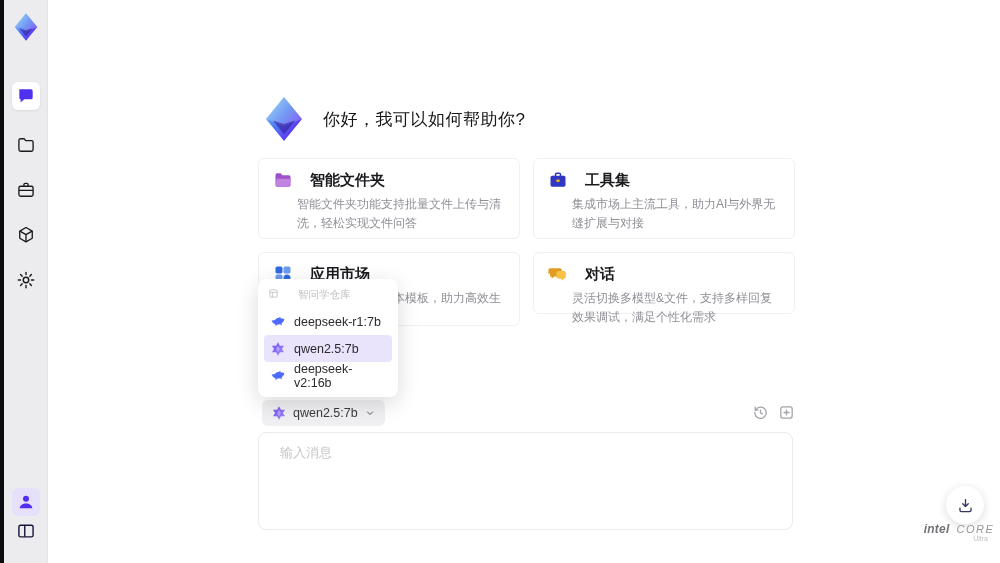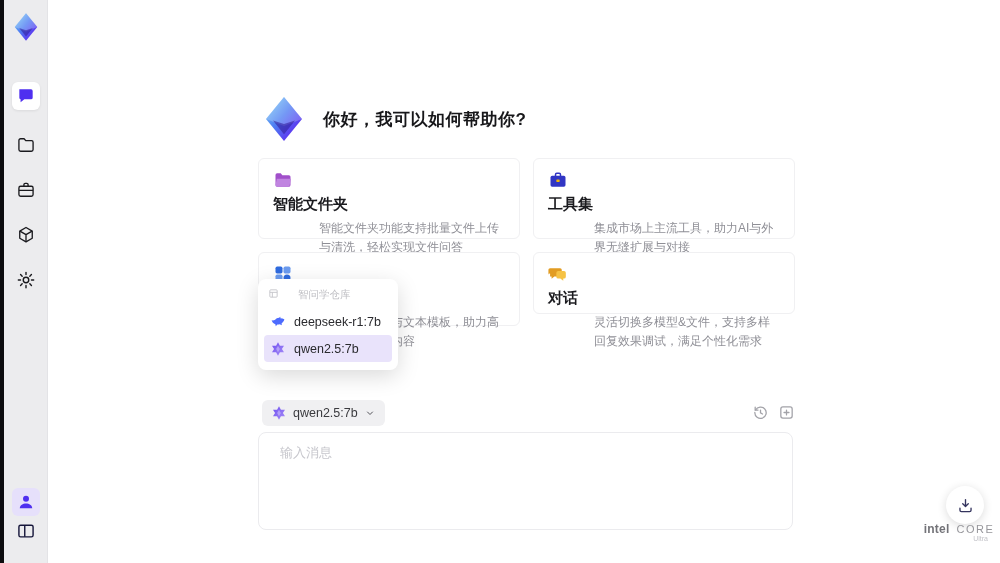--- a/index.html
+++ b/index.html
@@ -12,28 +12,28 @@
   .sidebar { position:absolute; left:4px; top:0; width:44px; height:563px; background:#ececee; border-right:1px solid #e3e3e6; }
   .side-logo { position:absolute; left:7px; top:12px; width:30px; height:30px; }
   .side-btn { position:absolute; left:8px; width:28px; height:28px; display:flex; align-items:center; justify-content:center; border-radius:6px; cursor:pointer; }
   .side-btn svg { width:20px; height:20px; }
   .side-btn.active { background:#ffffff; box-shadow:0 1px 3px rgba(0,0,0,.08); }
   .side-btn.user-btn { background:#e6e0fb; }
 
   
   .greeting { position:absolute; left:260px; top:95px; display:flex; align-items:center; gap:15px; }
   .greeting svg.big-logo { width:48px; height:48px; }
-  .greeting-title { font-size:17px; font-weight:700; color:#17171a; letter-spacing:.5px; }
+  .greeting-title { font-size:17px; font-weight:400; color:#17171a; letter-spacing:.5px; }
 
   
   .card { position:absolute; width:262px; background:#fff; border:1px solid #f0f0f2; border-radius:6px; padding:11px 14px; }
-  .card-head { display:flex; align-items:flex-start; gap:5px;flex-direction:column; }
+  .card-head { display:flex; align-items:flex-end; gap:17px; }
   .card-head svg { width:20px; height:20px; flex:0 0 auto; }
   .card-title { font-size:15px; font-weight:700; color:#1b1b1f; }
-  .card-desc { margin:5px 0 0 46px; font-size:12px; line-height:1.55; color:#8f8f96; }
+  .card-desc { margin:5px 0 0 24px; font-size:12px; line-height:1.55; color:#8f8f96; }
 
   
   .dropdown { position:absolute; left:258px; top:279px; width:140px; background:#fff; border-radius:8px; box-shadow:0 6px 22px rgba(0,0,0,.15); padding:7px 6px 8px; z-index:20; }
   .dd-header { display:flex; align-items:flex-start; gap:19px; padding:2px 4px 6px; font-size:10.5px; color:#bfbfc4; }
   .dd-header svg { width:11px; height:11px; }
   .dd-item { display:flex; align-items:center; gap:8px; height:27px; padding:0 6px; border-radius:4px; font-size:12.5px; color:#2a2a2e; cursor:pointer; }
   .dd-item svg { width:16px; height:16px; flex:0 0 auto; }
   .dd-item.selected { background:#e9e3fb; }
 
   
@@ -52,21 +52,21 @@
   .pill { display:flex; align-items:center; gap:5px; height:25px; padding:0 10px; border:1px solid #e7e7ea; border-radius:14px; font-size:12px; color:#55555b; cursor:pointer; background:#fff; }
   .pill svg { width:14px; height:14px; }
   .comp-icons { display:flex; align-items:center; gap:13px; margin-left:16px; }
   .comp-icons .ic { width:16px; height:16px; cursor:pointer; }
   .send { margin-left:auto; width:19px; height:19px; cursor:pointer; }
 
   
   .fab { position:absolute; left:946px; top:486px; width:38px; height:38px; border-radius:50%; background:#fff; box-shadow:0 2px 10px rgba(0,0,0,.14); display:flex; align-items:center; justify-content:center; cursor:pointer; }
   .fab svg { width:19px; height:19px; }
   .intel { position:absolute; left:928px; top:522px; width:62px; text-align:center; }
-  .intel-line { display:flex; align-items:baseline; justify-content:center; gap:7px; }
+  .intel-line { display:flex; align-items:baseline; justify-content:center; gap:7px;font-style:italic; }
   .intel-word { font-size:12px; font-weight:700; color:#737378; letter-spacing:.2px; }
   .core-word { font-size:11px; color:#96969b; letter-spacing:1.5px; }
   .tier-word { font-size:7px; color:#c3c3c8; text-align:right; margin:-1px 2px 0 0; }
 </style>
 </head>
 <body>
 
 <svg width="0" height="0" style="position:absolute">
   <defs>
     <linearGradient id="gemGrad" x1="0" y1="0" x2="1" y2="1">
@@ -206,20 +206,26 @@
       </svg>
       <span>deepseek-r1:7b</span>
     </div>
     <div class="dd-item selected">
       <svg viewBox="0 0 24 24">
         <path fill="url(#qwenGrad)" d="M12 2l2.9 5H21l-3.1 5L21 17h-6.1L12 22l-2.9-5H3l3.1-5L3 7h6.1z"></path>
         <path fill="#ffffff" opacity=".35" d="M12 7.2l2.8 4.8-2.8 4.8-2.8-4.8z"></path>
       </svg>
       <span>qwen2.5:7b</span>
     </div>
+    <div class="dd-item">
+      <svg viewBox="0 0 24 24" fill="#4d6bfe">
+        <path d="M21.5 8c-.3 2.6-2 4.8-4.2 6.2.3.8.4 1.7.3 2.6-1.1-.2-2-.7-2.8-1.4-1.2.4-2.5.6-3.8.5l-2.3 2.4-.7-2.9C5 14.4 3.2 12.2 2.5 9.5c1.9.3 3.7 0 5.2-.8C9 6.9 11.2 5.8 13.7 5.8c.4-.7 1-1.2 1.8-1.5.2.7.2 1.4 0 2.1 2.2.1 4.3.6 6 1.6z"></path>
+      </svg>
+      <span>deepseek-v2:16b</span>
+    </div>
   </div>
 
   <div class="model-btn">
     <svg class="mi" viewBox="0 0 24 24">
       <path fill="url(#qwenGrad)" d="M12 2l2.9 5H21l-3.1 5L21 17h-6.1L12 22l-2.9-5H3l3.1-5L3 7h6.1z"></path>
       <path fill="#ffffff" opacity=".35" d="M12 7.2l2.8 4.8-2.8 4.8-2.8-4.8z"></path>
     </svg>
     <span class="model-label">qwen2.5:7b</span>
     <svg class="chev" viewBox="0 0 24 24" fill="none" stroke="#55555b" stroke-width="2" stroke-linecap="round">
         <path d="M7 10l5 5 5-5"></path>

